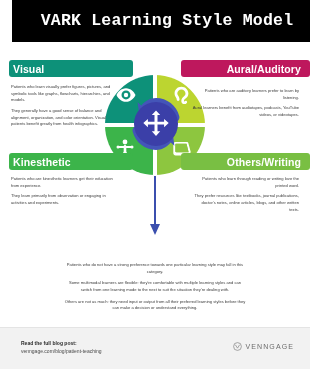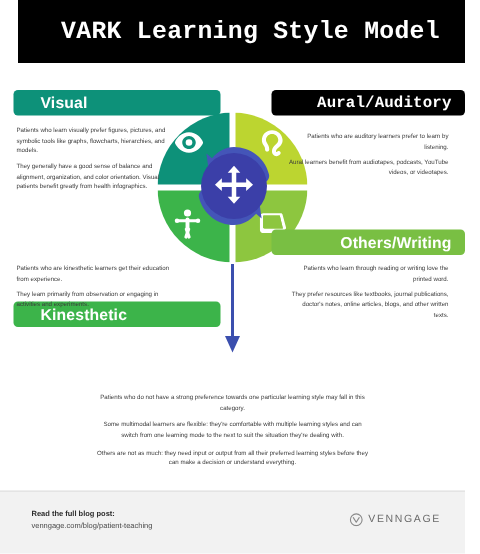--- a/index.html
+++ b/index.html
@@ -154,26 +154,26 @@
     position: absolute;
     height: 17px;
     border-radius: 3px;
     display: flex;
     align-items: center;
     color: #ffffff;
     font-size: 10.5px;
     font-weight: bold;
     letter-spacing: 0.1px;
   }
-  .hbar.left  { justify-content: flex-start; padding-left: 18px; }
+  .hbar.left  { justify-content: flex-start; padding-left: 4px; }
   .hbar.right { justify-content: flex-end;   padding-right: 9px; }
 
   .hb-visual  { left: 9px;   top: 18px;  width: 120px; background: #0d9179; }
-  .hb-aural   { left: 181px; top: 18px;  width: 120px; background: #000000; font-family: Liberation Mono, monospace; }
-  .hb-kines   { left: 9px;   top: 111px; width: 120px; background: #3cb44a; margin-top: 48px; }
+  .hb-aural   { left: 181px; top: 18px;  width: 120px; background: #be185d; }
+  .hb-kines   { left: 9px;   top: 111px; width: 120px; background: #3cb44a; }
   .hb-read    { left: 181px; top: 111px; width: 120px; background: #79bf43; }
 
   
   .qtext {
     position: absolute;
     font-size: 4.1px;
     line-height: 1.62;
     color: #3b3b3b;
     width: 108px;
   }

